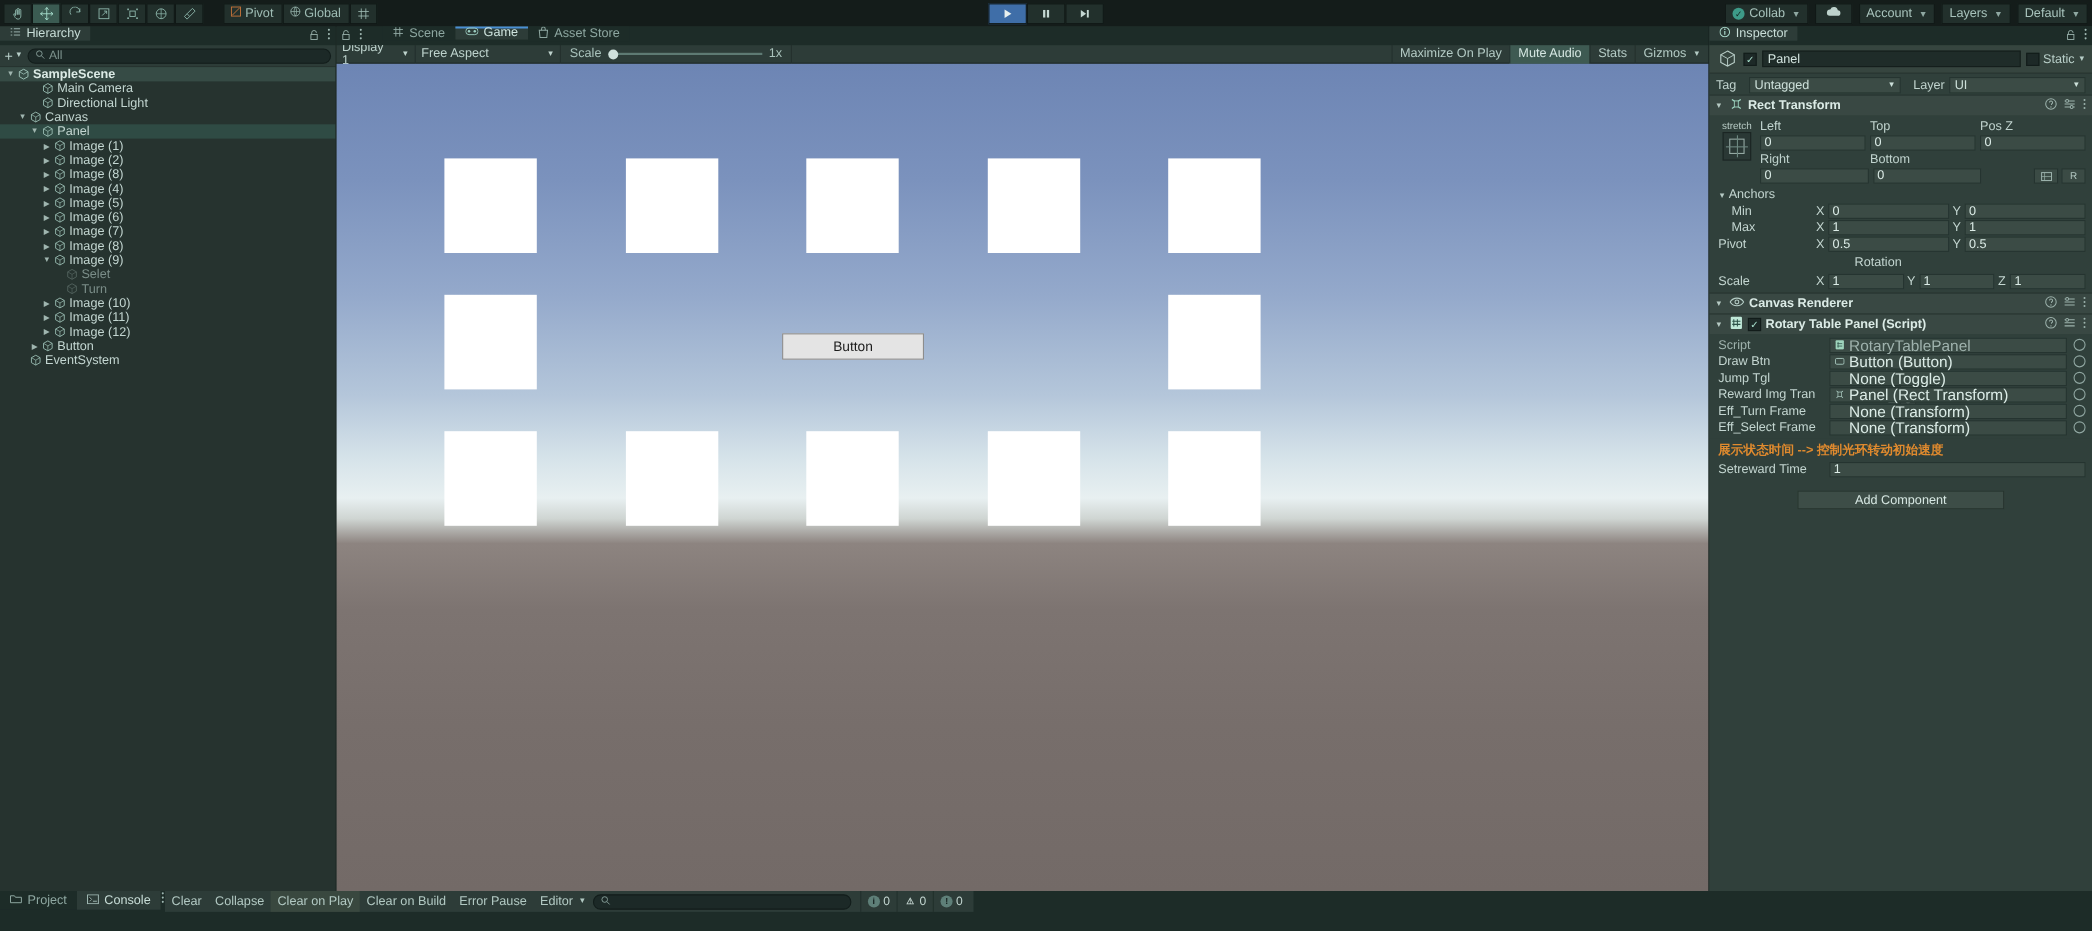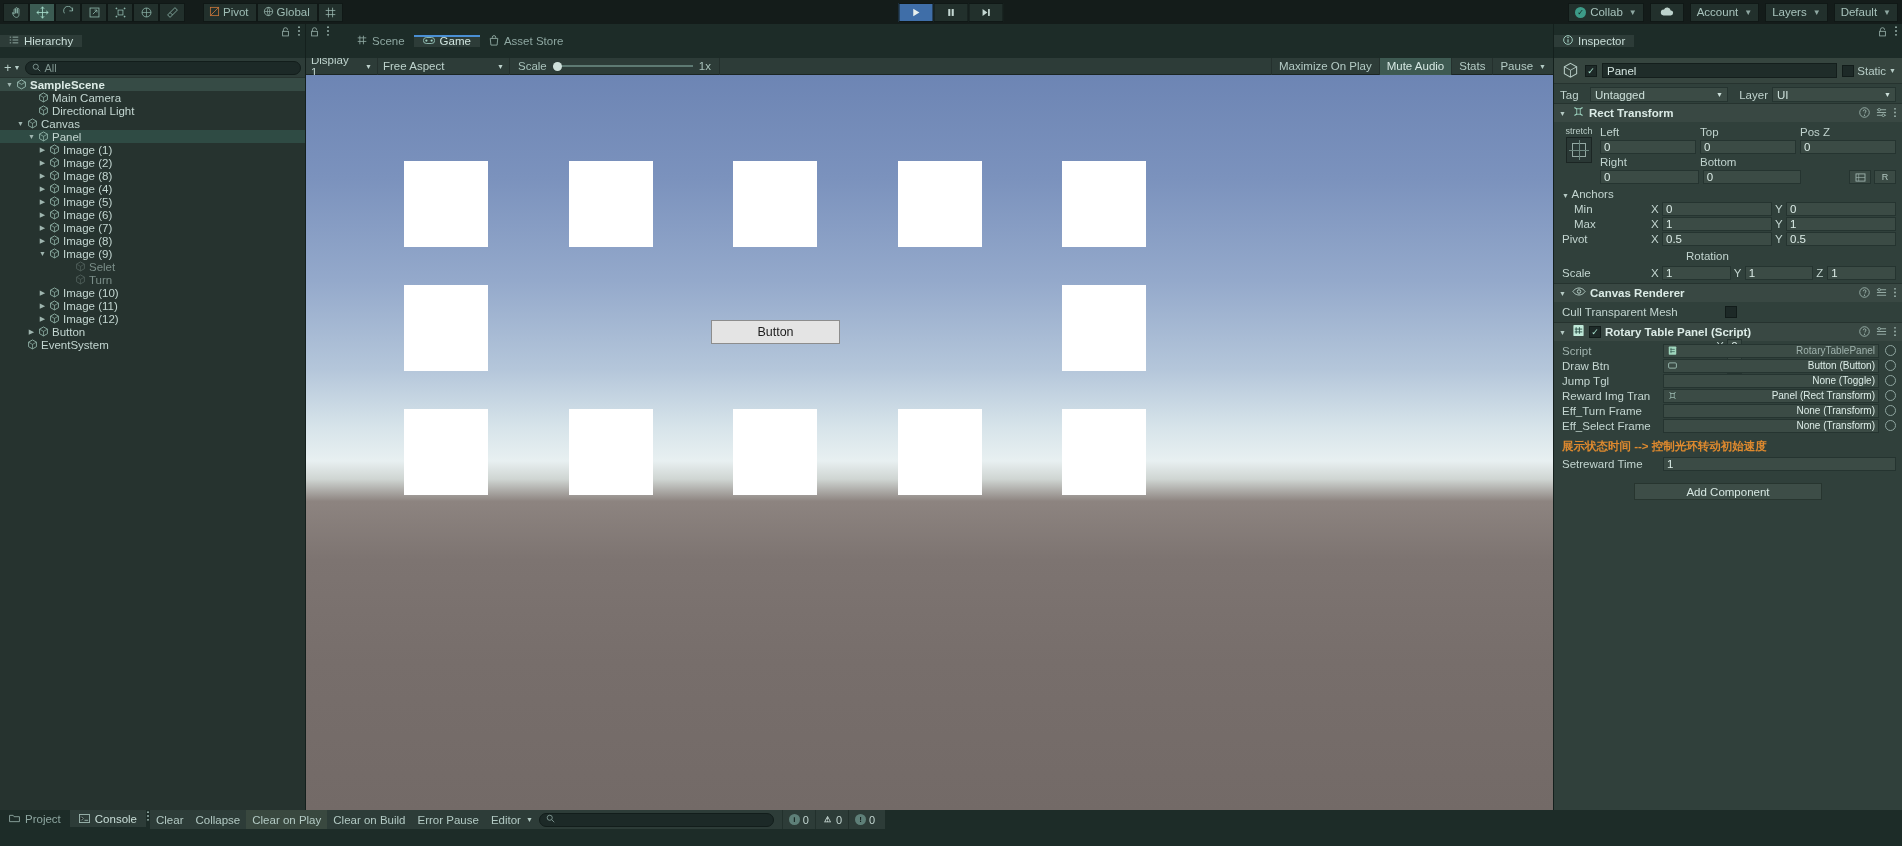--- a/index.html
+++ b/index.html
@@ -59,21 +59,21 @@
   .drop .car { font-size: 8px; color: #8fa8a2; }
   .collab { display: flex; align-items: center; gap: 4px; }
   .collab .chk { width: 11px; height: 11px; border-radius: 50%; background: #3d9b88;
     color: #10201c; font-size: 8px; display: flex; align-items: center; justify-content: center; }
 
   
   .body { flex: 1 1 auto; display: flex; min-height: 0; background: #1d2c28; }
 
   
   .panel { display: flex; flex-direction: column; min-height: 0; background: #26332f; }
-  .ptabs { height: 34px; background: #1d2c28; display: flex; align-items: center; position: relative; }
+  .ptabs { height: 17px; background: #1d2c28; display: flex; align-items: flex-start; position: relative; }
   .ptab { display: flex; align-items: center; gap: 5px; padding: 0 9px; font-size: 11.5px;
     color: #8ea7a1; background: #1d2c28; }
   .ptab.active { background: #2d3c38; color: #c9ded8; }
   .ptab.gameactive { background: #2d3c38; color: #cfe4de; box-shadow: inset 0 2px 0 0 #4a8fd4; }
   .ptabs .tabtools { position: absolute; right: 4px; top: 0; height: 17px;
     display: flex; align-items: center; gap: 7px; color: #8ea7a1; }
 
   
   .hier { width: 306px; flex: 0 0 306px; border-right: 1px solid #14201d; }
   .hier-toolbar { height: 19px; background: #2d3c38; display: flex; align-items: center;
@@ -84,21 +84,21 @@
     border-radius: 7px; display: flex; align-items: center; gap: 4px; padding: 0 6px;
     color: #7e938e; font-size: 11px; }
   .tree { flex: 1; overflow: hidden; padding-top: 1px; background: #26332f; }
   .row { height: 13px; display: flex; align-items: center; font-size: 11.5px;
     color: #c3d6d1; white-space: nowrap; position: relative; }
   .row.sel { background: #2f4b44; }
   .row.highlight { background: #364b45; }
   .row .tw { width: 11px; display: flex; align-items: center; justify-content: center;
     font-size: 7px; color: #9fb5af; flex: 0 0 11px; }
   .row .go { width: 13px; flex: 0 0 13px; display: flex; align-items: center; justify-content: center; }
-  .row.dim { color: #7b8e89; padding-left: 15px; }
+  .row.dim { color: #7b8e89; }
   .row.dim .go svg { opacity: .55; }
 
   
   .center { flex: 1 1 auto; min-width: 0; border-right: 1px solid #14201d; }
   .gamebar { height: 17px; background: #2d3c38; display: flex; align-items: center;
     gap: 0; font-size: 11.5px; color: #a9c2bb; border-bottom: 1px solid #1b2522; }
   .gcombo { display: flex; align-items: center; justify-content: space-between;
     height: 17px; padding: 0 5px; border-right: 1px solid #24302d; color: #bed3cd; }
   .gcombo .car { font-size: 7px; margin-left: 9px; }
   .scalewrap { display: flex; align-items: center; gap: 6px; padding: 0 8px; height: 17px;
@@ -169,21 +169,21 @@
   .stretch-lbl { font-size: 9px; color: #b9ccc6; }
 
   .helpbox { padding: 3px 8px 2px 8px; }
   .helpbox .ht { color: #e08a2e; font-size: 11.5px; font-weight: bold; }
 
   .addcomp-wrap { display: flex; justify-content: center; padding: 12px 0 0 0; }
   .addcomp { width: 188px; height: 17px; background: #3d4d47; border: 1px solid #27352f;
     display: flex; align-items: center; justify-content: center; color: #d6e7e2; font-size: 11.5px; }
 
   .objref { height: 14px; background: #3b4b45; border: 1px solid #253430; display: flex;
-    align-items: center; gap: 4px; padding: 0 3px; color: #dcece7; font-size: 10px; flex: 1; justify-content: space-between; }
+    align-items: center; gap: 4px; padding: 0 3px; color: #dcece7; font-size: 14px; flex: 1; }
   .objref .oi { width: 10px; height: 10px; display: flex; align-items: center; justify-content: center; color: #9fc4b8; }
   .objref.dim { color: #9fb2ad; }
   .circlesel { width: 11px; height: 11px; border-radius: 50%; border: 1.5px solid #8fa5a0;
     flex: 0 0 11px; margin-left: 3px; }
 
   
   .bottom { height: 36px; flex: 0 0 36px; background: #1d2c28; display: flex; flex-direction: row; }
   .btabs { height: 17px; background: #1d2c28; display: flex; position: relative; }
   .conbar { height: 19px; background: #2d3c38; display: flex; align-items: center; gap: 0;
     font-size: 11.5px; color: #b2c9c3; }
@@ -648,21 +648,21 @@
             <span class="track"></span>
             <span class="knob"></span>
           </span>
           <span>1x</span>
         </div>
         <div class="gright">
           <div class="gbtn">Maximize On Play</div>
           <div class="gbtn on">Mute Audio</div>
           <div class="gbtn">Stats</div>
           <div class="gbtn">
-            <span>Pause</span>
+            <span>Gizmos</span>
             <span class="car">▼</span>
           </div>
         </div>
       </div>
 
       <div class="gameview" id="game-view">
           <div class="sq" style="left: 756px; top: 334px; width: 84px; height: 86px;"></div>
           <div class="sq" style="left: 592px; top: 334px; width: 84px; height: 86px;"></div>
           <div class="sq" style="left: 427px; top: 334px; width: 84px; height: 86px;"></div>
           <div class="sq" style="left: 263px; top: 334px; width: 84px; height: 86px;"></div>
@@ -912,26 +912,20 @@
               </span>
               <span>
                 <svg width="4" height="11" viewBox="0 0 4 12">
                     <circle cx="2" cy="2" r="1" fill="#9db3ad"></circle>
                     <circle cx="2" cy="6" r="1" fill="#9db3ad"></circle>
                     <circle cx="2" cy="10" r="1" fill="#9db3ad"></circle>
                   </svg>
               </span>
             </span>
           </div>
-          <div class="comp-body">
-            <div class="frow">
-              <span class="fname" style="width:160px;flex:0 0 160px;">Cull Transparent Mesh</span>
-              <span class="cbx"></span>
-            </div>
-          </div>
         </div>
 
         <div class="comp">
           <div class="comp-head">
             <span class="foldtri">▼</span>
             <span>
               <svg width="13" height="13" viewBox="0 0 14 14">
                   <rect x="1.5" y="1" width="11" height="12" rx="1" fill="#bfe8d8"></rect>
                   <path d="M4.5 3.5v7M8 3.5v7M3 5.5h8M3 8.5h8" stroke="#2c5147" stroke-width="1"></path>
                 </svg>

